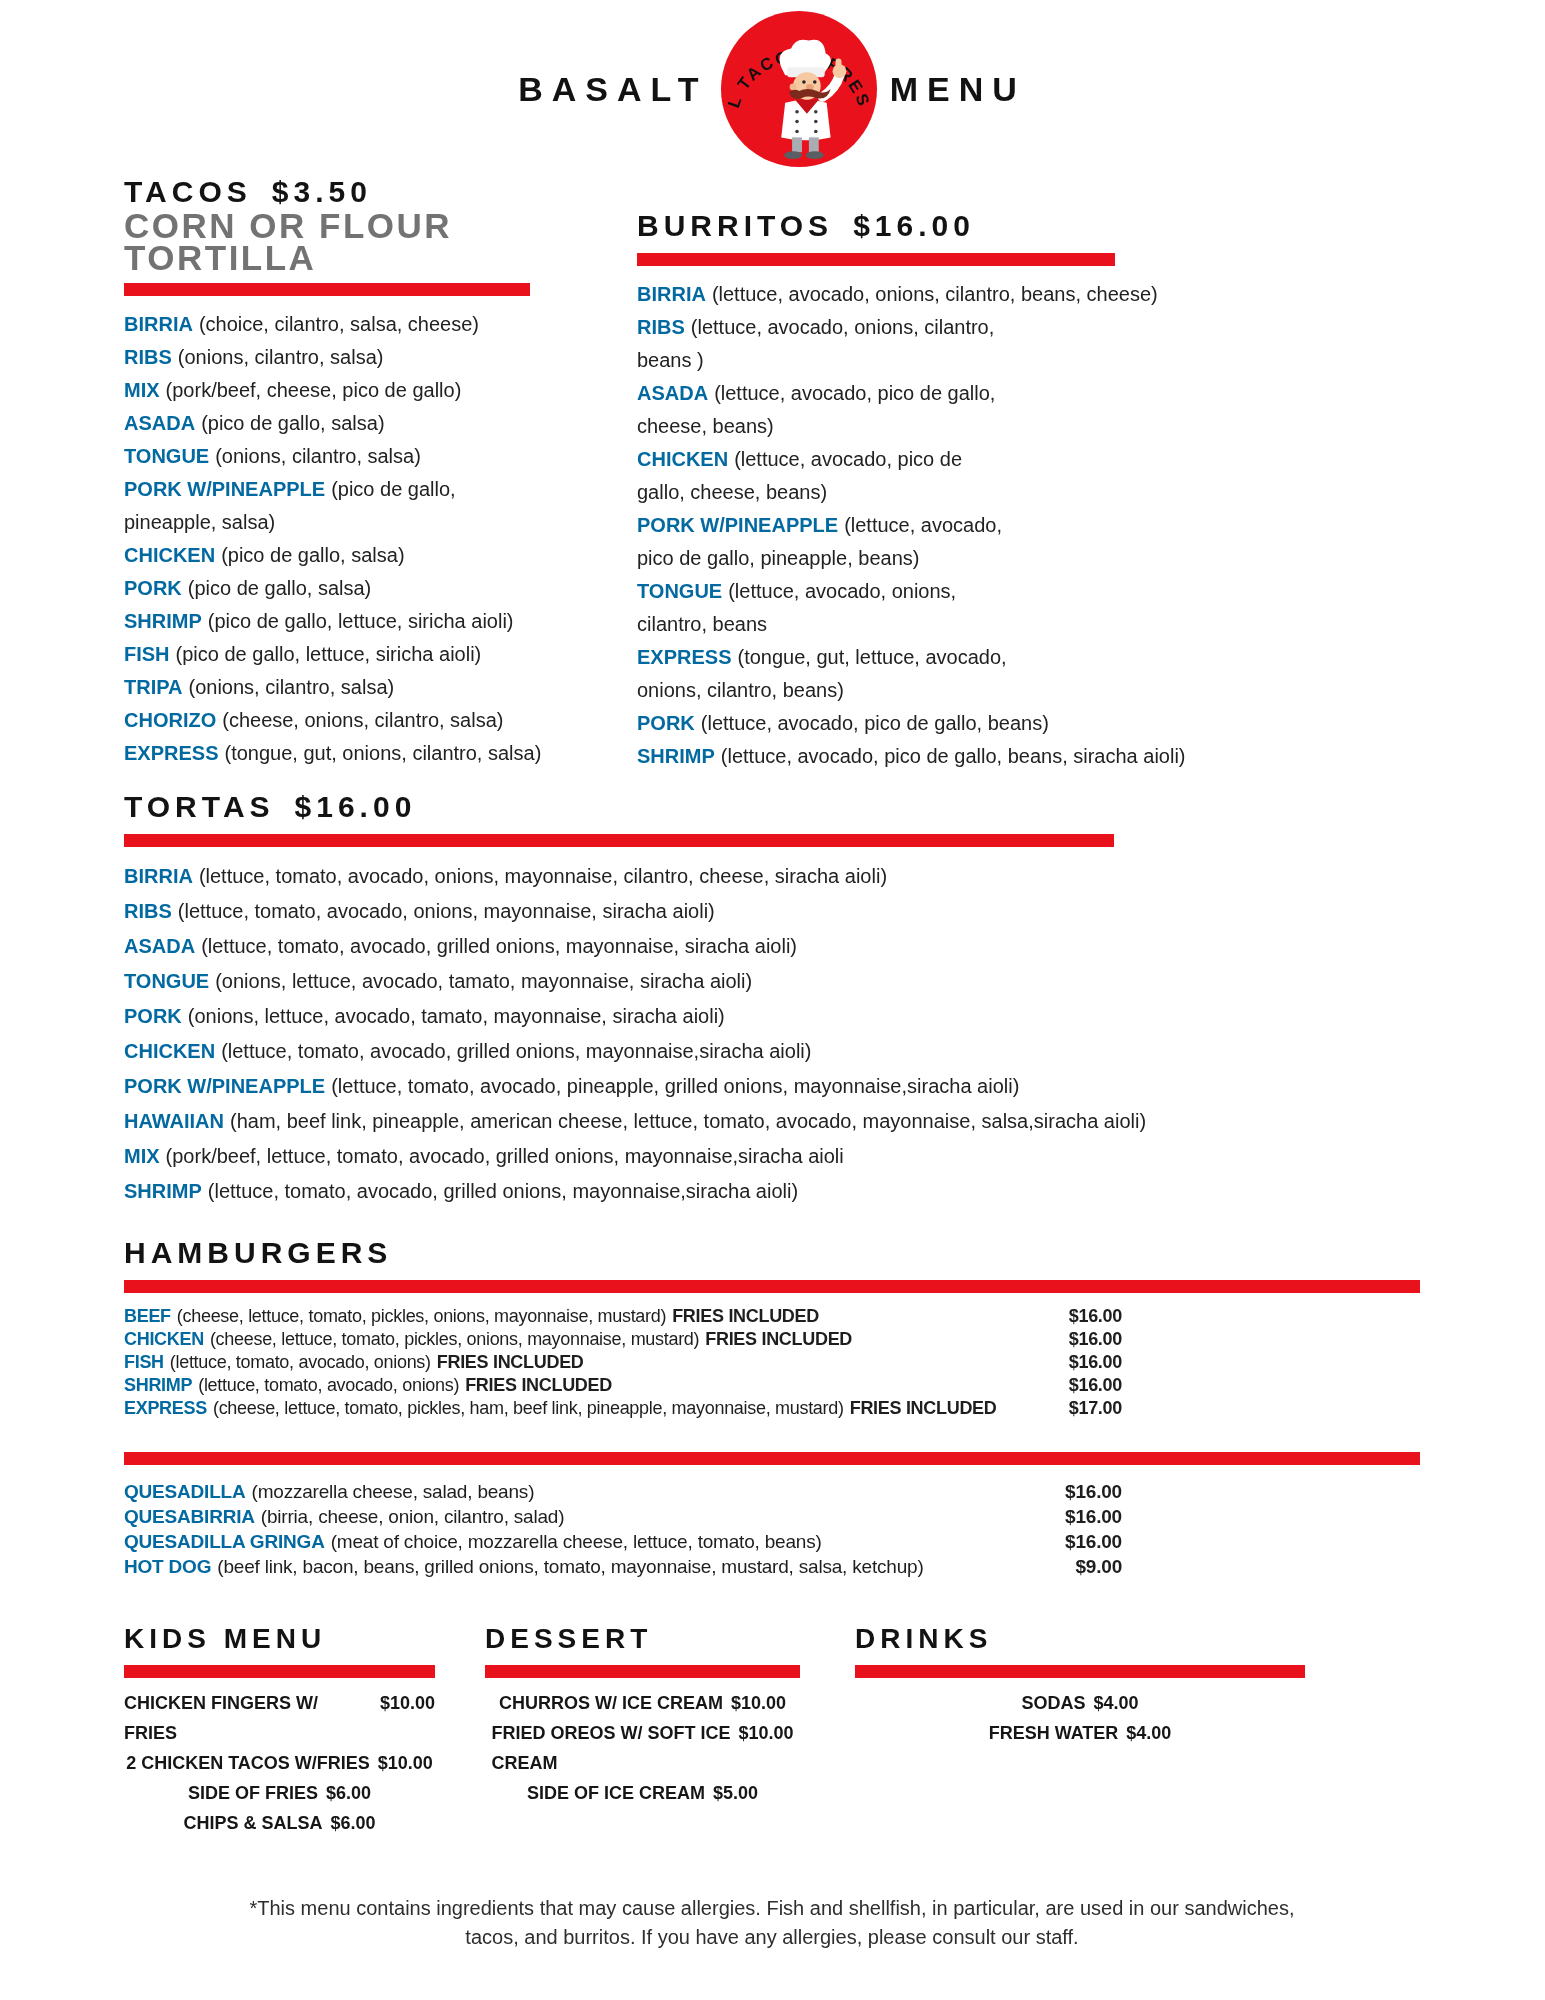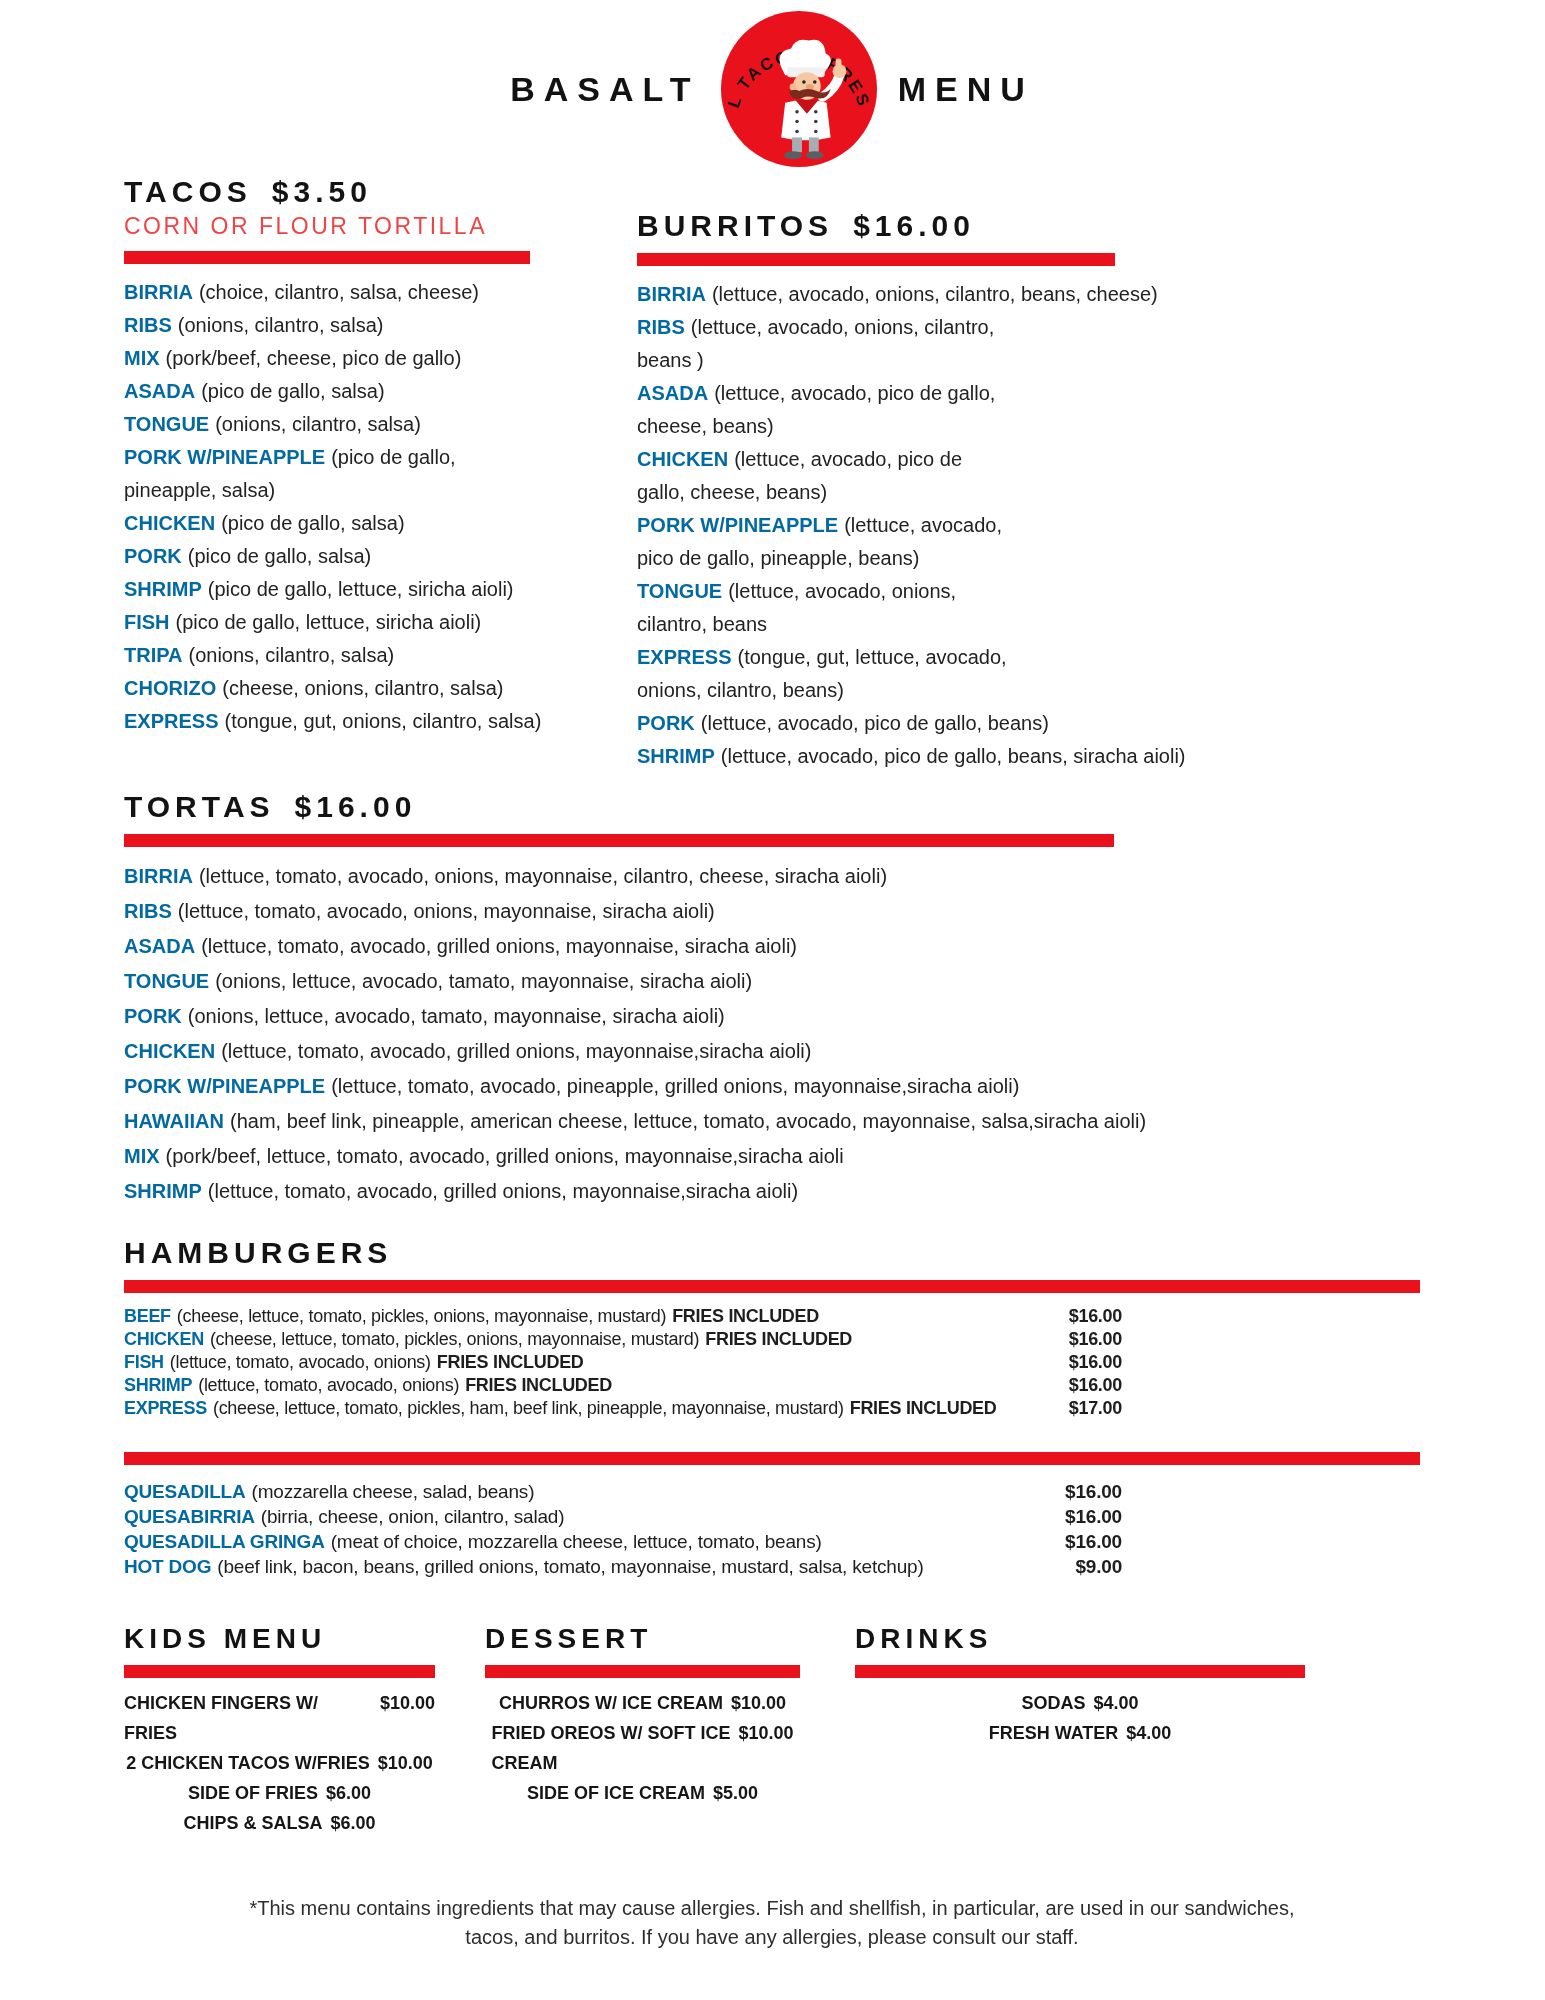--- a/index.html
+++ b/index.html
@@ -1,26 +1,26 @@
 <!DOCTYPE html>
 <html><head>
 <meta charset="utf-8">
 <style>
   *{margin:0;padding:0;box-sizing:border-box}
   html,body{background:#ffffff}
   body{width:1545px;height:2000px;overflow:hidden;font-family:"Liberation Sans",sans-serif;color:#1e1e1e}
   .page{padding:0 125px 0 124px}
   
-  .header{display:flex;justify-content:center;align-items:center;gap:20px;height:172px;padding-top:6px}
+  .header{display:flex;justify-content:center;align-items:center;gap:12px;height:172px;padding-top:6px}
   .brand{font-size:34px;font-weight:bold;letter-spacing:9px;color:#121212}
   .logo{flex:none;line-height:0}
   
   .sec-title{font-size:30px;font-weight:bold;letter-spacing:5px;color:#131313;line-height:36px}
   .sec-price{margin-left:20px}
-  .sub-title{font-size:23px;font-weight:normal;letter-spacing:2.5px;color:#ef4444;line-height:32px}
+  .sub-title{font-size:35px;font-weight:bold;letter-spacing:2.5px;color:#737373;line-height:32px}
   .bar{height:13px;background:#E9111C;margin-top:9px;margin-bottom:12px}
   
   .it{font-size:20px;line-height:33px;color:#222}
   .nm{font-weight:bold;margin-right:6px;color:#0369a1}
   .ds{white-space:pre-line}
   .twocol{display:flex;margin-top:2px}
   .col-left{width:513px;flex:none}
   .col-right{flex:1}
   .col-right .sec-title{margin-top:34px}
   .bar-tacos{width:406px}

